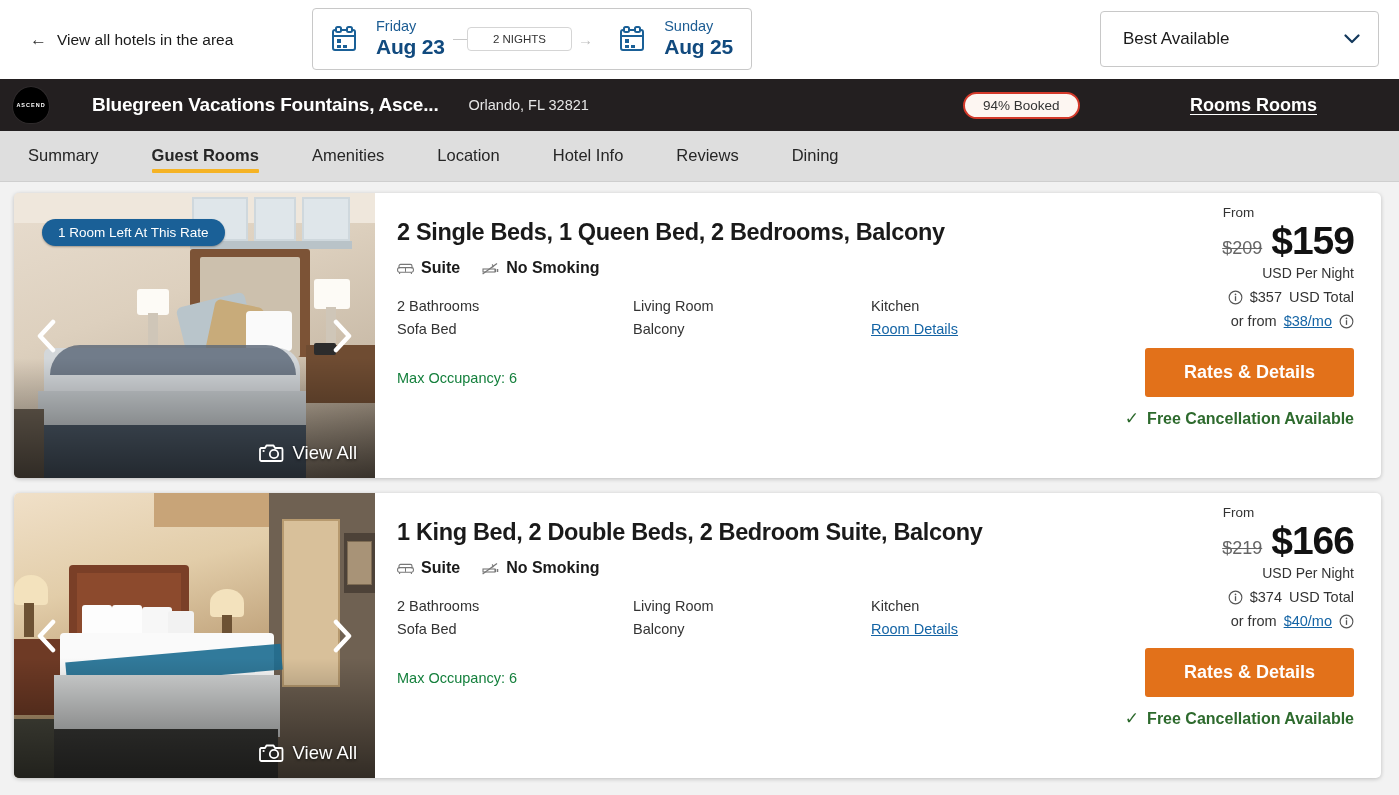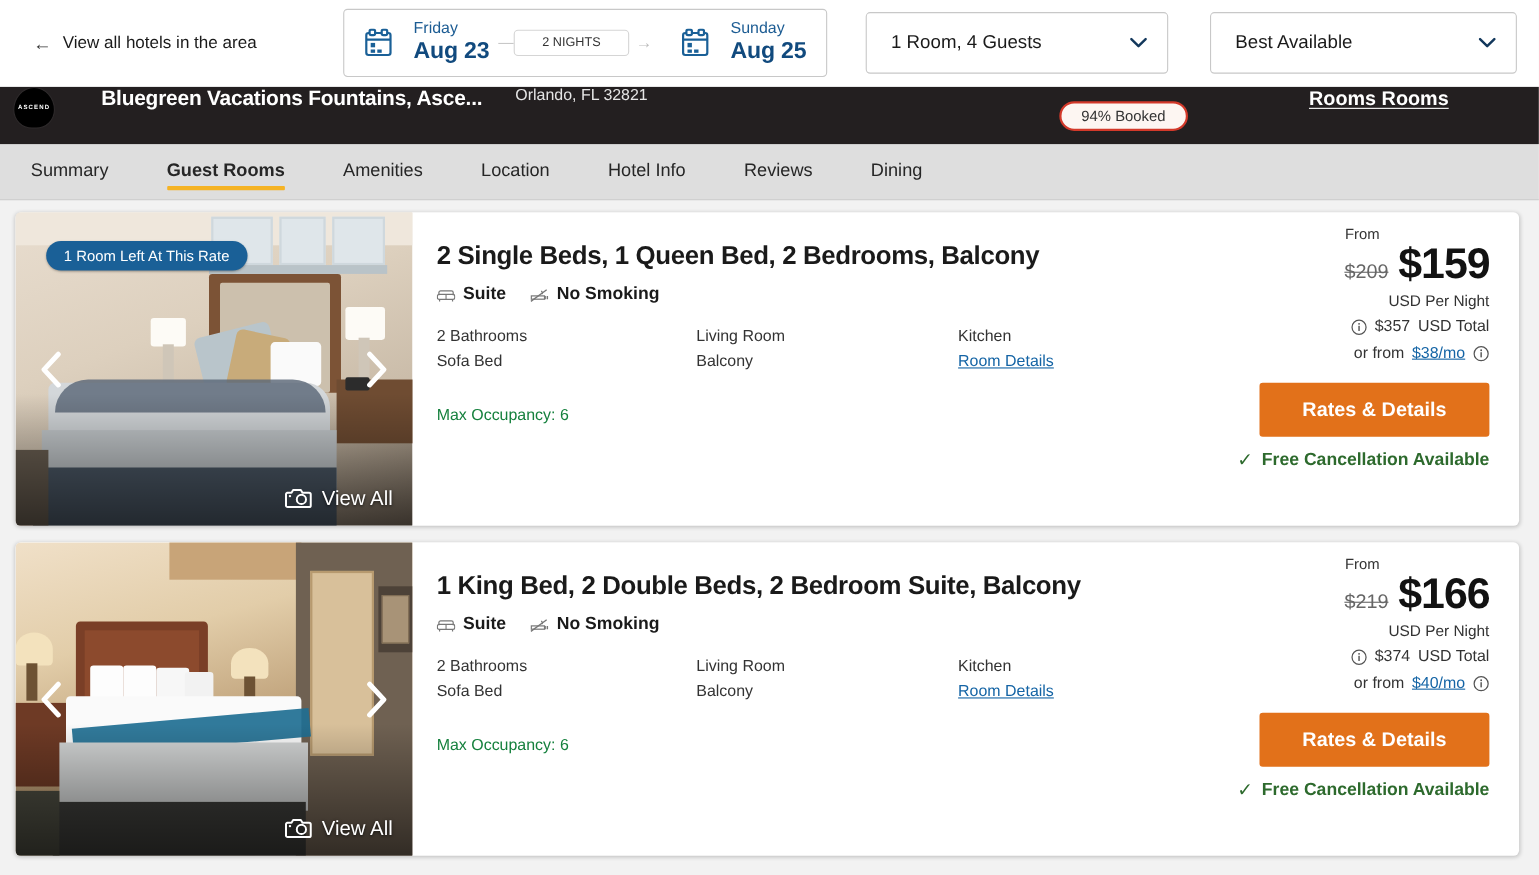--- a/index.html
+++ b/index.html
@@ -50,21 +50,21 @@
     padding: 0 18px 0 22px; cursor: pointer;
   }
   .select-box .sel-label { font-size: 17px; color: #1a1a1a; font-weight: 500; }
   .chev { width: 16px; height: 10px; flex: none; }
   #guests-select { left: 787px; top: 11px; width: 275px; }
   #rate-select   { left: 1100px; top: 11px; width: 279px; }
 
   
   .hotel-header {
     height: 52px; background: #231f20;
-    display: flex; align-items: flex-start; position: relative;
+    display: flex; align-items: center; position: relative;
   }
   .hotel-logo {
     width: 38px; height: 38px; margin-left: 12px;
     border-radius: 50% 50% 45% 45% / 55% 55% 45% 45%;
     background: #000; border: 1px solid #2e2a2b;
     display: flex; align-items: center; justify-content: center;
   }
   .hotel-logo span { color: #fff; font-size: 5.5px; letter-spacing: 1px; font-weight: bold; }
   .hotel-name {
     color: #fff; font-size: 19px; font-weight: bold;
@@ -229,26 +229,20 @@
         <rect x="6" y="19" width="4" height="3" fill="#1a6097"></rect>
         <rect x="12" y="19" width="4" height="3" fill="#1a6097"></rect>
       </svg>
       <div class="date-text">
         <div class="dow">Sunday</div>
         <div class="dmy">Aug 25</div>
       </div>
     </div>
   </div>
 
-  <div class="select-box" id="guests-select">
-    <span class="sel-label">1 Room, 4 Guests</span>
-    <svg class="chev" viewBox="0 0 16 10">
-      <polyline points="1.5,1.5 8,8 14.5,1.5" fill="none" stroke="#13385c" stroke-width="2.2" stroke-linecap="round" stroke-linejoin="round"></polyline>
-    </svg>
-  </div>
 
   <div class="select-box" id="rate-select">
     <span class="sel-label">Best Available</span>
     <svg class="chev" viewBox="0 0 16 10">
       <polyline points="1.5,1.5 8,8 14.5,1.5" fill="none" stroke="#13385c" stroke-width="2.2" stroke-linecap="round" stroke-linejoin="round"></polyline>
     </svg>
   </div>
 </div>
 
 <div class="hotel-header">

